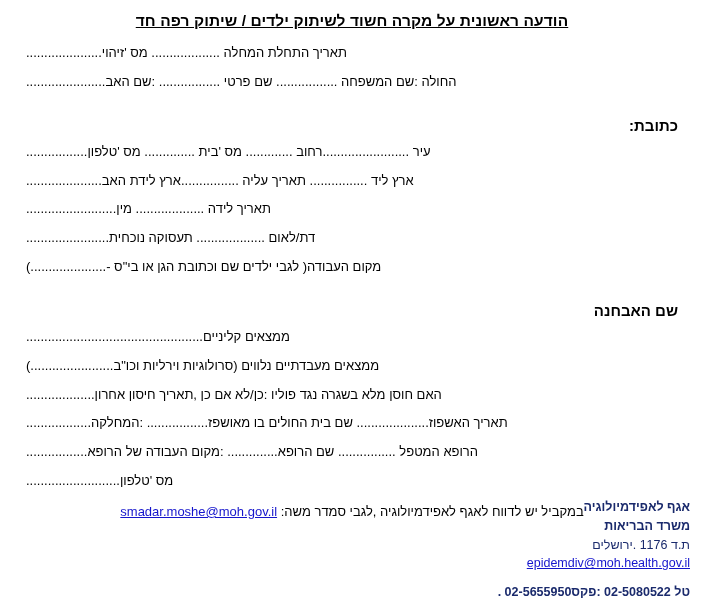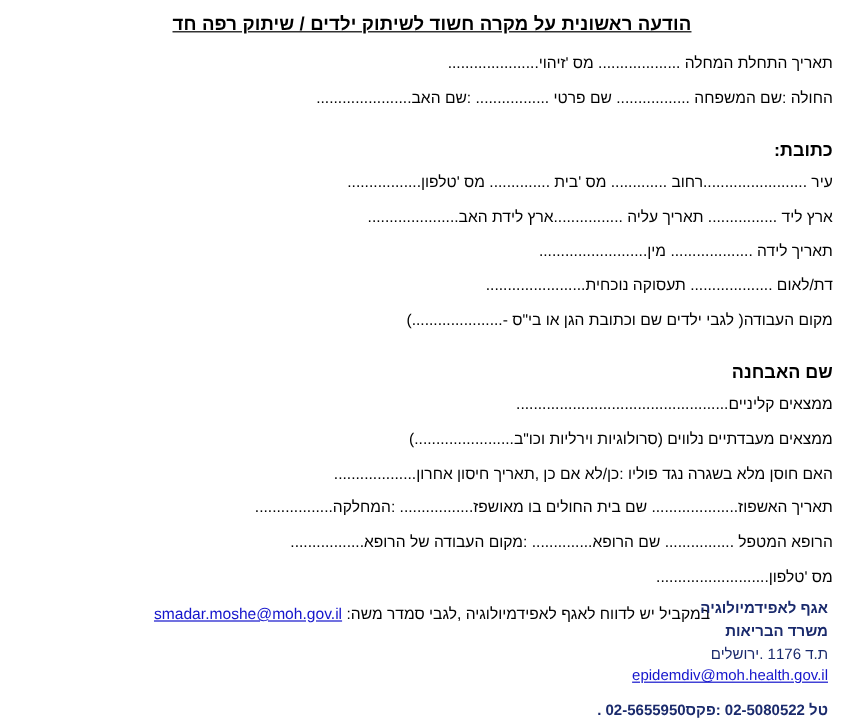--- a/index.html
+++ b/index.html
@@ -12,41 +12,41 @@
     background: #ffffff;
     font-family: "Liberation Serif", serif;
     color: #000000;
     overflow: hidden;
   }
   .page {
     position: relative;
     width: 704px;
     height: 600px;
     box-sizing: border-box;
-    padding: 6px 10px 0 26px;
+    padding: 6px 26px 0 26px;
     direction: rtl;
   }
   .doc-title {
     text-align: center;
     font-family: "Liberation Sans", sans-serif;
     font-weight: bold;
     font-size: 15.5px;
     text-decoration: underline;
     margin: 6px 0 14px 0;
     letter-spacing: 0.1px;
   }
   .line {
     font-family: "Liberation Sans", sans-serif;
     font-size: 13px;
     line-height: 1.45;
     margin: 0 0 10px 0;
     white-space: pre-wrap;
   }
   .line.center {
-    text-align: right;
+    text-align: left;
   }
   .section-head {
     font-family: "Liberation Sans", sans-serif;
     font-size: 15px;
     font-weight: bold;
     margin: 12px 0 9px 0;
   }
   .spacer-sm { height: 3px; }
   .link {
     color: #1515cc;

